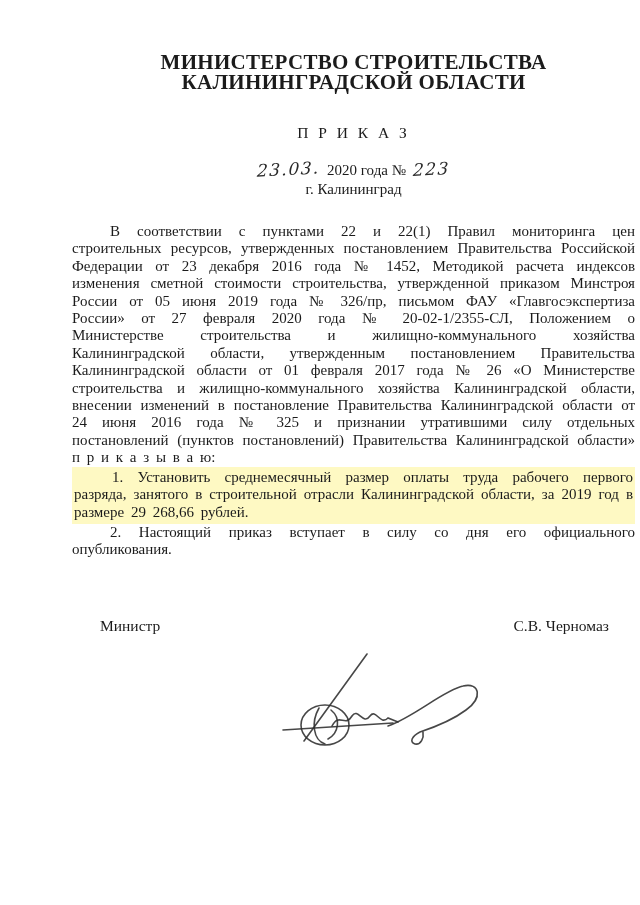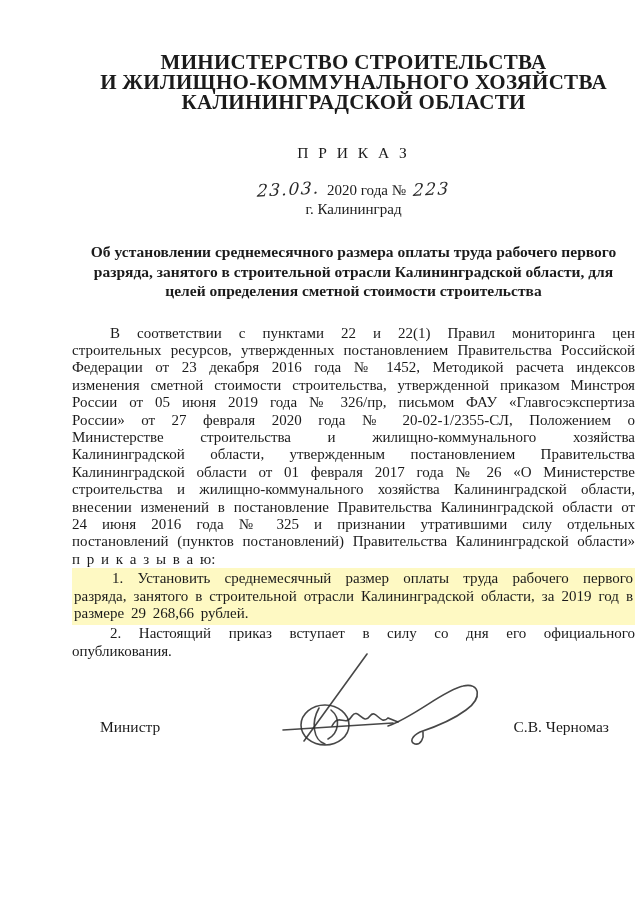--- a/index.html
+++ b/index.html
@@ -105,35 +105,33 @@
   }
 </style>
 </head>
 <body>
 
 <div class="page">
   <div class="doc">
 
     <div class="center">
       <div class="letterhead-line">МИНИСТЕРСТВО СТРОИТЕЛЬСТВА</div>
-      <div class="letterhead-line">И ЖИЛИЩНО-КОММУНАЛЬНОГО ХОЗЯЙСТВА</div>
       <div class="letterhead-line">КАЛИНИНГРАДСКОЙ ОБЛАСТИ</div>
     </div>
 
     <div class="center order-label">П Р И К А З</div>
 
     <div class="center date-line">
       <span class="handwritten">23.03.</span>
       <span>2020 года №</span>
       <span class="handwritten">223</span>
     </div>
 
     <div class="center city-line">г. Калининград</div>
 
-    <div class="center doc-title">Об установлении среднемесячного размера оплаты труда рабочего первого разряда, занятого в строительной отрасли Калининградской области, для целей определения сметной стоимости строительства</div>
 
     <div class="body-text">
       <p class="para">В соответствии с пунктами 22 и 22(1) Правил мониторинга цен строительных ресурсов, утвержденных постановлением Правительства Российской Федерации от 23 декабря 2016 года № 1452, Методикой расчета индексов изменения сметной стоимости строительства, утвержденной приказом Минстроя России от 05 июня 2019 года № 326/пр, письмом ФАУ «Главгосэкспертиза России» от 27 февраля 2020 года № 20-02-1/2355-СЛ, Положением о Министерстве строительства и жилищно-коммунального хозяйства Калининградской области, утвержденным постановлением Правительства Калининградской области от 01 февраля 2017 года № 26 «О Министерстве строительства и жилищно-коммунального хозяйства Калининградской области, внесении изменений в постановление Правительства Калининградской области от 24 июня 2016 года № 325 и признании утратившими силу отдельных постановлений (пунктов постановлений) Правительства Калининградской области» п р и к а з ы в а ю:</p>
       <p class="para highlight" style="background: #fef9c3;">1. Установить среднемесячный размер оплаты труда рабочего первого разряда, занятого в строительной отрасли Калининградской области, за 2019 год в размере 29 268,66 рублей.</p>
       <p class="para">2. Настоящий приказ вступает в силу со дня его официального опубликования.</p>
     </div>
 
     <div class="sig-row">
       <span class="sig-position">Министр</span>
       <span class="sig-name">С.В. Черномаз</span>

